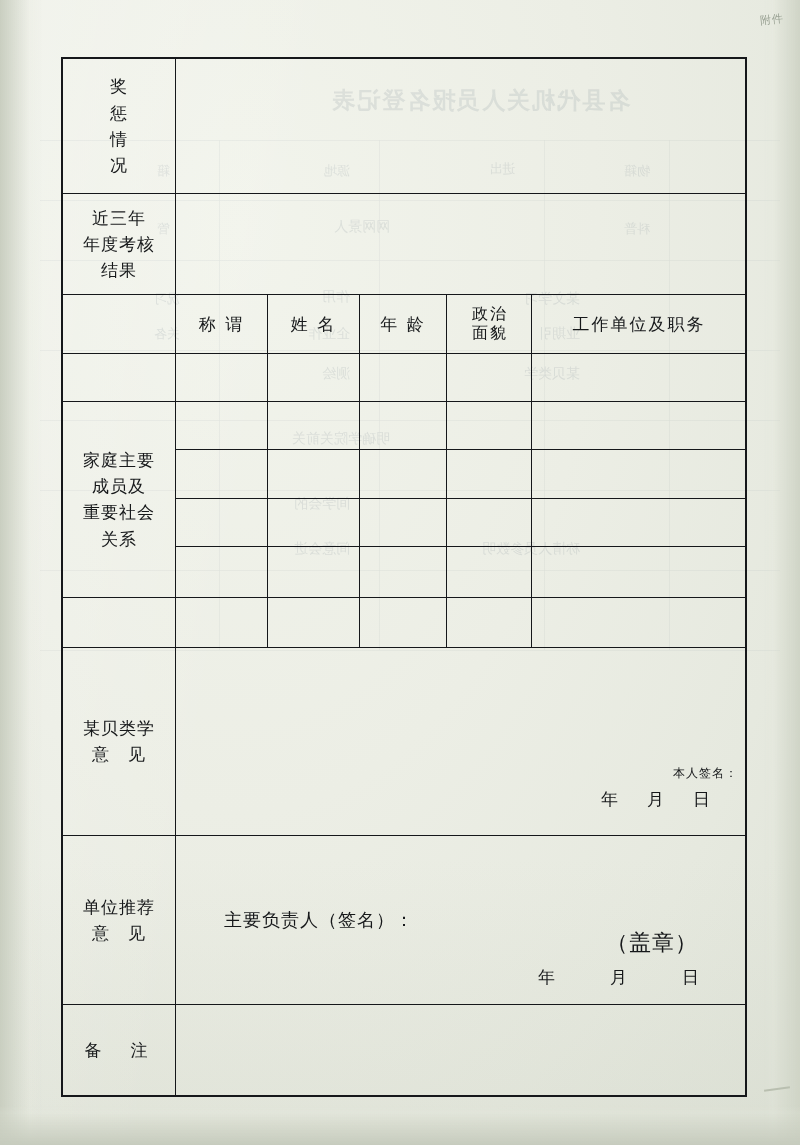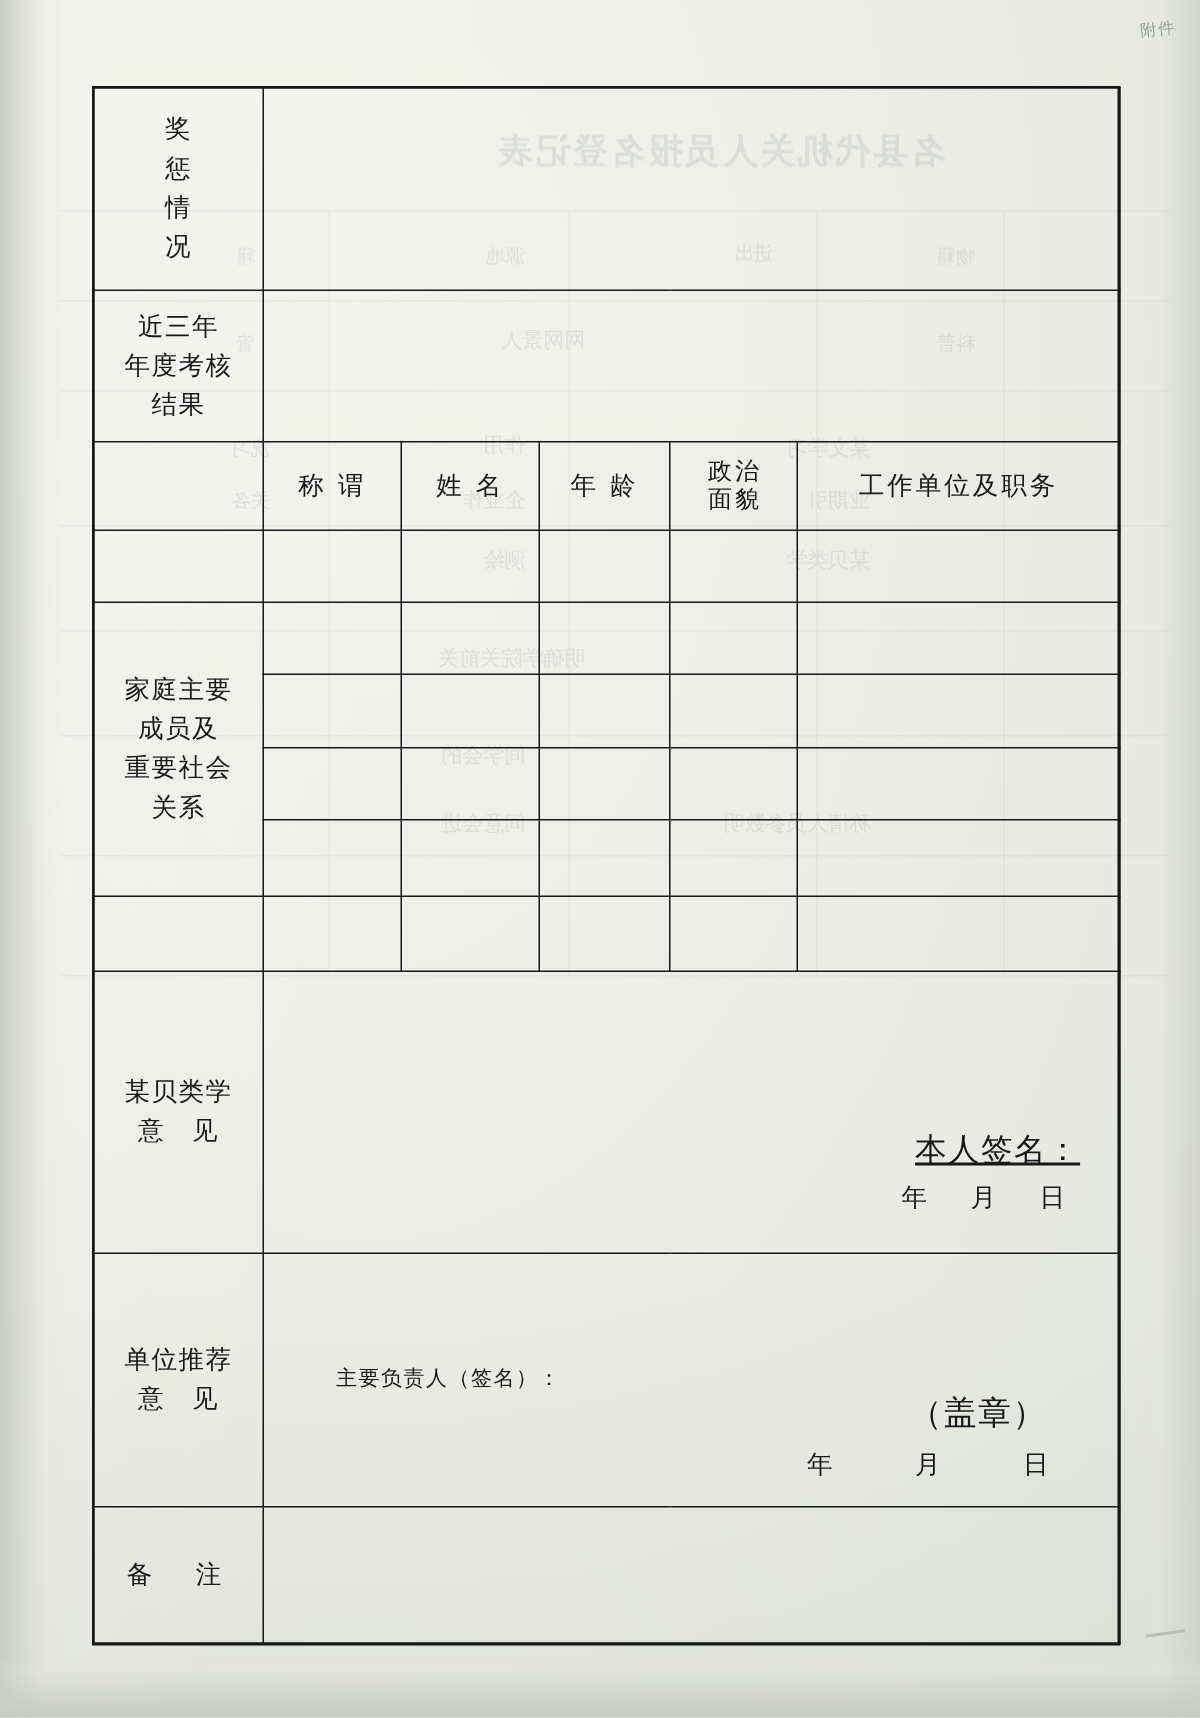--- a/index.html
+++ b/index.html
@@ -149,46 +149,45 @@
   .blank { }
 
   
   .self-body {
     position: relative;
     height: 100%;
     width: 100%;
   }
   .sign-line {
     position: absolute;
-    right: 26px;
+    right: 8px;
     bottom: 52px;
-    font-size: 21px;
-    letter-spacing: 1px;
-    text-decoration: underline;
+    font-size: 12px;
+    letter-spacing: 1px;
   }
   .date-line {
     position: absolute;
     right: 30px;
     bottom: 22px;
     font-size: 17px;
     letter-spacing: 6px;
   }
 
   
   .unit-body {
     position: relative;
     height: 100%;
     width: 100%;
   }
   .unit-principal {
     position: absolute;
     left: 48px;
     top: 50%;
     transform: translateY(-50%);
-    font-size: 14px;
+    font-size: 18px;
     letter-spacing: 1px;
   }
   .unit-seal {
     position: absolute;
     right: 48px;
     bottom: 44px;
     font-size: 22px;
     letter-spacing: 1px;
   }
   .unit-date {

